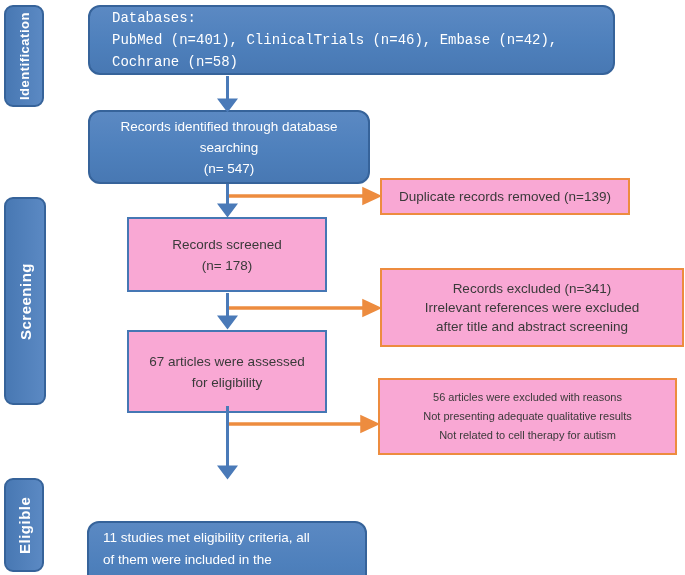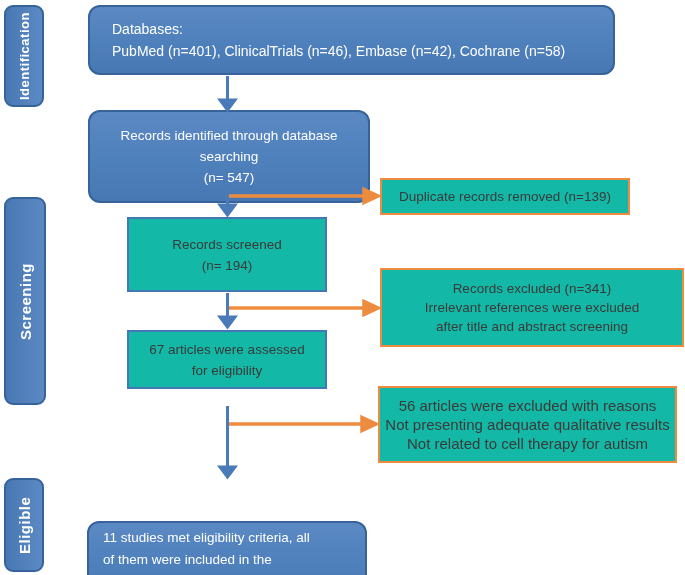--- a/index.html
+++ b/index.html
@@ -39,61 +39,61 @@
     letter-spacing:0.5px;
   }
   .label-identification { left:4px;  top:5px;   width:40px; height:102px; font-size:13px; }
   .label-screening      { left:4px;  top:197px; width:42px; height:208px; font-size:15px; }
   .label-eligible       { left:4px;  top:478px; width:40px; height:94px;  font-size:15px; }
 
   
   .outline-box {
     position:absolute;
     box-sizing:border-box;
-    background:#14b8a6;
+    background:#f9a8d4;
     color:#3a3a3a;
     display:flex;
     align-items:center;
     justify-content:center;
     text-align:center;
     white-space:pre-line;
   }
   .blue-outline   { border:2.5px solid #4577b4; }
   .orange-outline { border:2.5px solid #ed8c3f; }
 
   
   .box-databases {
     left:88px; top:5px; width:527px; height:70px;
     padding-left:22px; padding-right:8px;
-    font-size:14px; line-height:22px; text-align:left;
+    font-size:14px; line-height:22px; text-align:left;font-family:Liberation Mono, monospace;
   }
   .box-identified {
-    left:88px; top:110px; width:282px; height:93px;
+    left:88px; top:110px; width:282px; height:74px;
     justify-content:center; text-align:center;
     font-size:13.5px; line-height:21px;
   }
   .box-duplicates {
     left:380px; top:178px; width:250px; height:37px;
     font-size:13.5px; line-height:18px;
   }
   .box-screened {
     left:127px; top:217px; width:200px; height:75px;
     font-size:13.5px; line-height:21px;
   }
   .box-excluded {
     left:380px; top:268px; width:304px; height:79px;
     font-size:13.5px; line-height:19px;
   }
   .box-assessed {
-    left:127px; top:330px; width:200px; height:59px;
+    left:127px; top:330px; width:200px; height:83px;
     font-size:13.5px; line-height:21px;
   }
   .box-reasons {
-    left:378px; top:386px; width:299px; height:77px;
-    font-size:15px; line-height:19px;
+    left:378px; top:378px; width:299px; height:77px;
+    font-size:11px; line-height:19px;
   }
   .box-included {
     left:87px; top:479px; width:280px; height:78px;
     padding-left:14px; padding-right:4px;
     font-size:13.5px; line-height:22px; text-align:left;margin-top:42px;
   }
   .arrows { position:absolute; left:0; top:0; pointer-events:none; }
 </style>
 </head>
 <body>
@@ -105,21 +105,21 @@
   <div class="side-label label-eligible">Eligible</div>
 
   <div class="blue-box box-databases">Databases:
 PubMed (n=401), ClinicalTrials (n=46), Embase (n=42), Cochrane (n=58)</div>
 
   <div class="blue-box box-identified">Records identified through database
 searching
 (n= 547)</div>
 
   <div class="outline-box blue-outline box-screened">Records screened
-(n= 194)</div>
+(n= 178)</div>
 
   <div class="outline-box blue-outline box-assessed">67 articles were assessed
 for eligibility</div>
 
   <div class="blue-box box-included">11 studies met eligibility criteria, all
 of them were included in the
 present systematic review</div>
 
   <div class="outline-box orange-outline box-duplicates">Duplicate records removed (n=139)</div>
 

